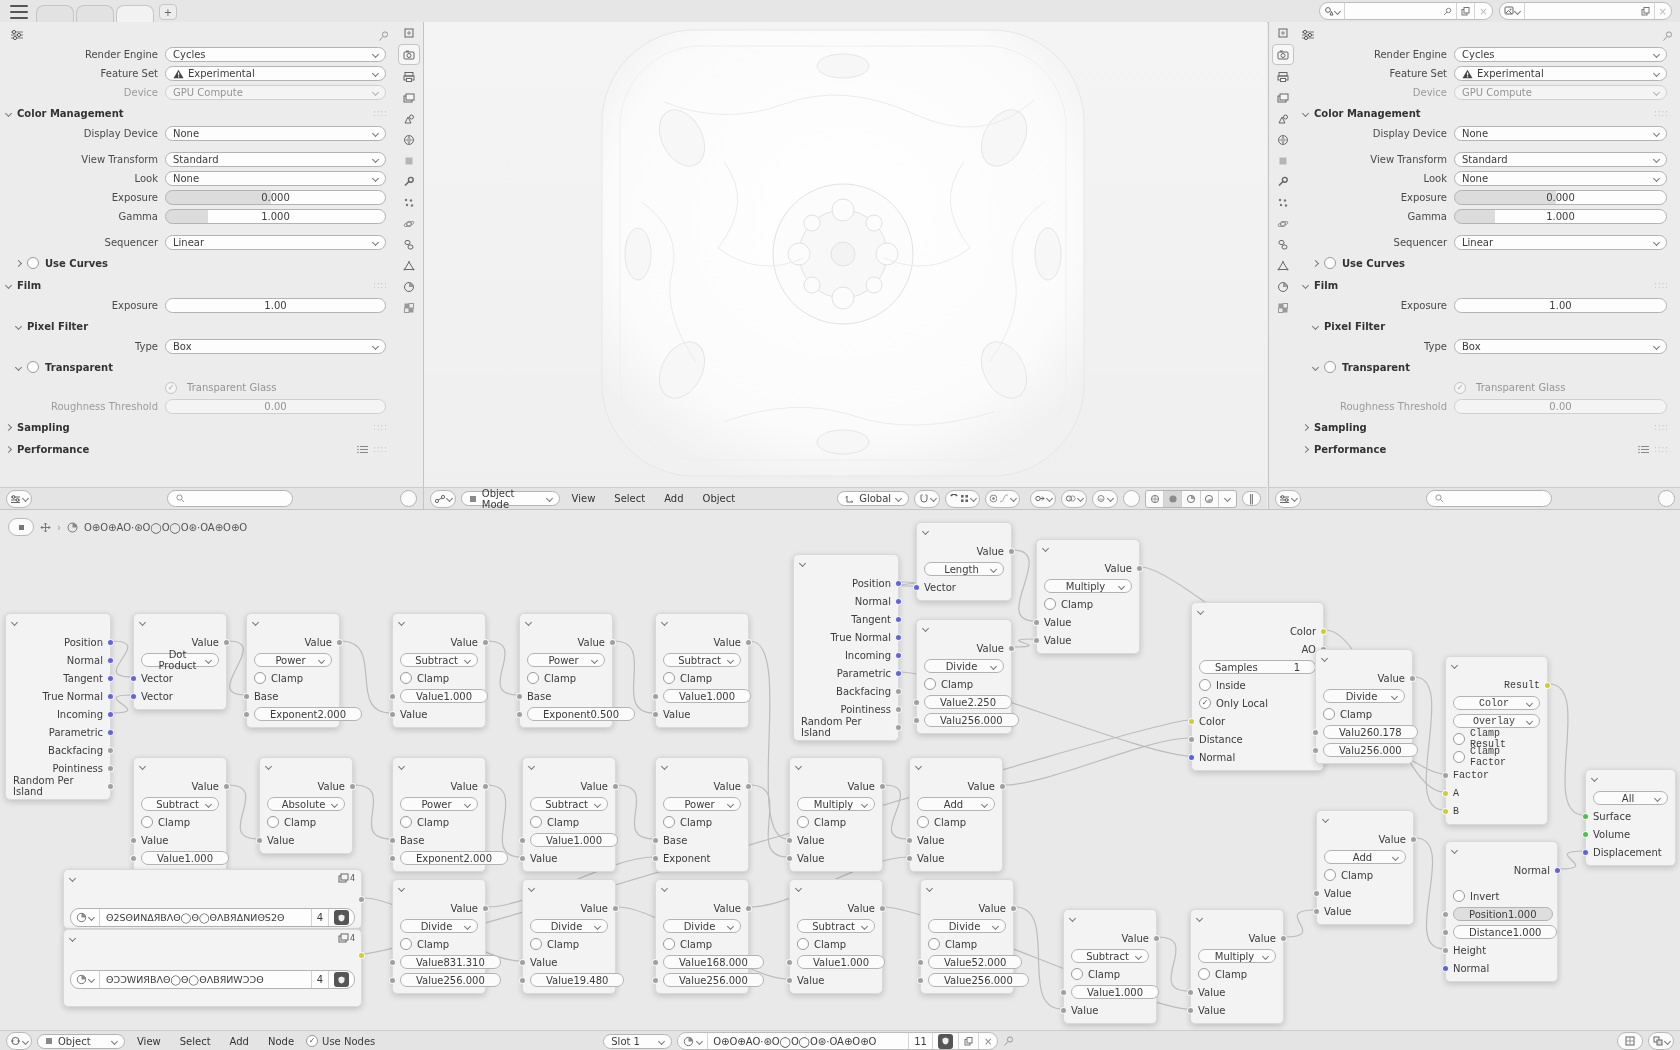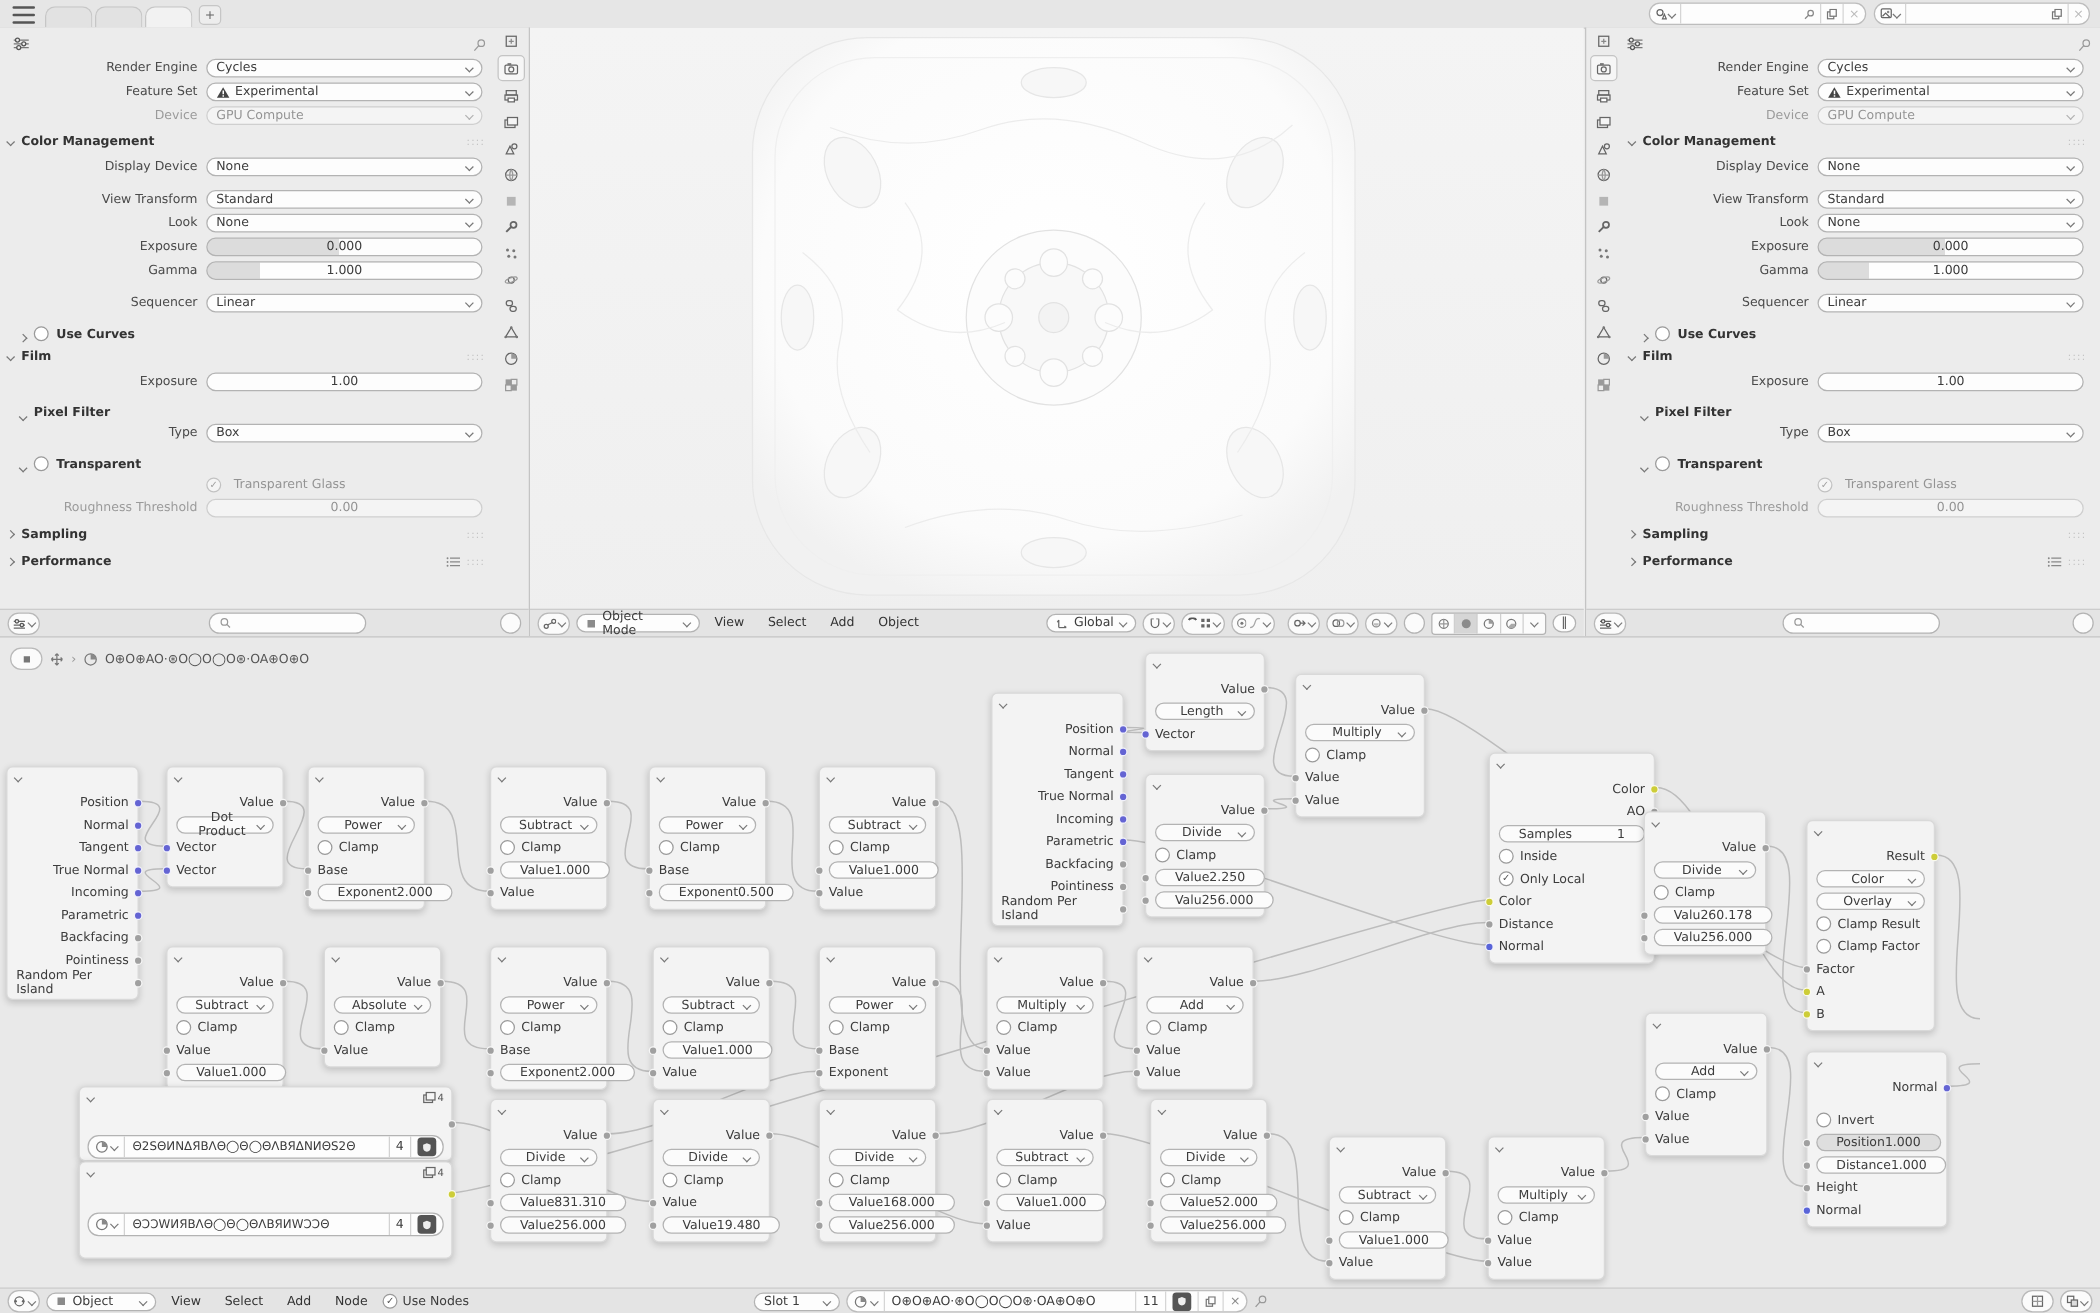--- a/index.html
+++ b/index.html
@@ -45,21 +45,21 @@
   #pp-right{left:28px;width:378px;}
   .prow{display:flex;align-items:center;height:17px;margin:2px 8px 2px 0;}
   .plabel{width:158px;text-align:right;color:#4a4a4a;padding-right:7px;flex:none;}
   #pp-right .plabel{width:150px;}
   .pctrl{flex:1;display:flex;}
   .pctrl .pill{flex:1;}
   .pill .lab{flex:1;text-align:left;color:#3c3c3c;}
   .pill.centered .lab{text-align:center;}
   .sec{display:flex;align-items:center;height:20px;margin:2px 0 1px 6px;color:#333;}
   .sec .t{margin-left:6px;font-weight:bold;}
-  .sub1{margin-left:16px;align-items:flex-end;}
+  .sub1{margin-left:16px;}
   .disabled{opacity:.5;}
   .tabstrip{position:absolute;top:0;width:26px;display:flex;flex-direction:column;align-items:center;}
   #tabs-left{right:1px;}
   #tabs-right{left:1px;}
   .tabicon{width:20px;height:19px;display:flex;align-items:center;justify-content:center;margin:1px 0;border-radius:4px;}
   .tabicon.active{background:#f6f6f6;border:1px solid #c4c4c4;}
   .props-footer,.vp-footer,.ne-footer{position:absolute;left:0;right:0;bottom:0;height:22px;background:#e4e4e4;
     border-top:1px solid #cccccc;display:flex;align-items:center;padding:0 6px;box-sizing:border-box;gap:5px;}
   .searchpill{display:flex;align-items:center;gap:4px;height:15px;border:1px solid #b3b3b3;border-radius:9px;
     background:#fdfdfd;padding:0 8px;width:108px;color:#999;}
@@ -1876,21 +1876,21 @@
           </div>
           <div class="nrow">
             <span class="sock l g"></span>
             <span class="ndpill vals">
               <span class="lab">Valu</span>
               <span class="val">256.000</span>
             </span>
           </div>
         </div>
       </div>
-      <div class="node" style="left: 1445px; top: 146px; width: 103px;">
+      <div class="node" style="left: 1445px; top: 146px; width: 103px; font-family: Liberation Mono, monospace;">
         <div class="node-h">
           <span class="ch"></span>
         </div>
         <div class="node-body">
           <div class="nrow">
             <span class="out-lab">Result</span>
             <span class="sock r y"></span>
           </div>
           <div class="nrow">
             <span class="ndpill">
@@ -1920,20 +1920,45 @@
             <span class="sock l g"></span>
             <span>Factor</span>
           </div>
           <div class="nrow">
             <span class="sock l y"></span>
             <span>A</span>
           </div>
           <div class="nrow">
             <span class="sock l y"></span>
             <span>B</span>
+          </div>
+        </div>
+      </div>
+      <div class="node" style="left: 1585px; top: 259px; width: 91px;">
+        <div class="node-h">
+          <span class="ch"></span>
+        </div>
+        <div class="node-body">
+          <div class="nrow">
+            <span class="ndpill">
+              <span class="lab">All</span>
+              <span class="ch"></span>
+            </span>
+          </div>
+          <div class="nrow">
+            <span class="sock l gr"></span>
+            <span>Surface</span>
+          </div>
+          <div class="nrow">
+            <span class="sock l gr"></span>
+            <span>Volume</span>
+          </div>
+          <div class="nrow">
+            <span class="sock l b"></span>
+            <span>Displacement</span>
           </div>
         </div>
       </div>
       <div class="node" style="left: 1316px; top: 300px; width: 98px;">
         <div class="node-h">
           <span class="ch"></span>
         </div>
         <div class="node-body">
           <div class="nrow">
             <span class="out-lab">Value</span>

